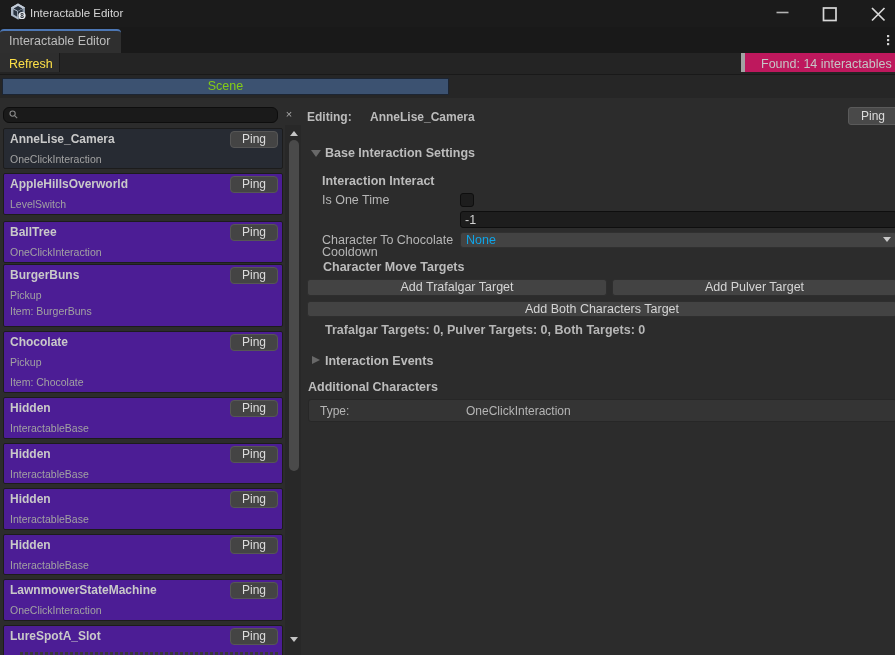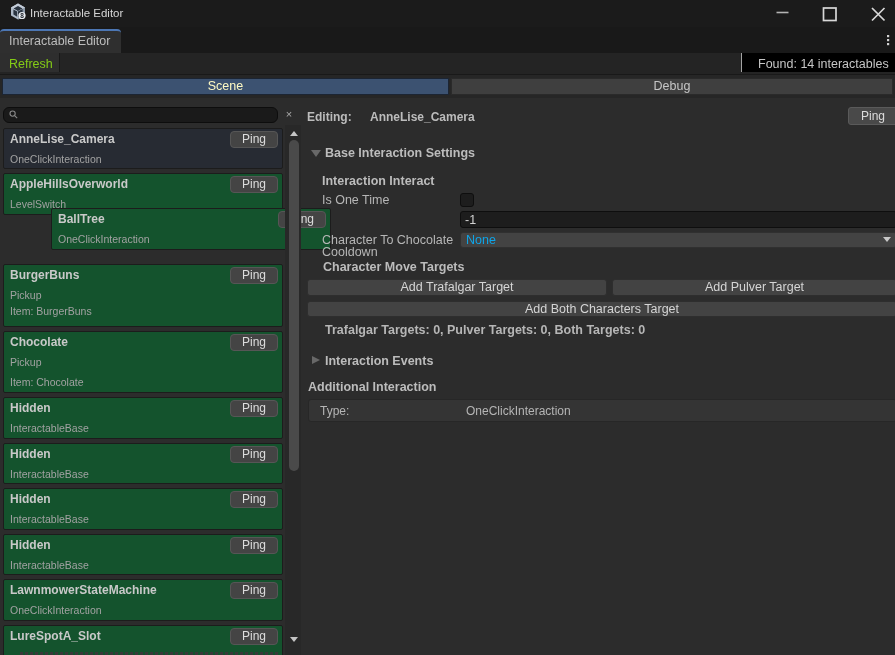--- a/index.html
+++ b/index.html
@@ -16,43 +16,43 @@
   #tabstrip { left:0; top:27px; width:895px; height:26px; background:#191919; }
   #doctab { left:0; top:29px; width:121px; height:24px; background:#2f2f2f;
     border-top:2px solid #4c76b3; border-radius:4px 4px 0 0; }
   #doctab span { position:absolute; left:9px; top:3px; font-size:12.5px; color:#bdbdbd; }
 
   
   #toolbar { left:0; top:53px; width:895px; height:22px; background:#242424;
     border-bottom:1px solid #191919; }
   #refreshbtn { left:0; top:53px; width:60px; height:19px; background:#2e2e2e;
     border-right:1px solid #191919; }
-  #refreshbtn span { position:absolute; left:9px; top:4px; font-size:12.5px; color:#84cc16; }
-  #foundarea { left:741px; top:53px; width:154px; height:19px; background:#000000;
-    border-left:1px solid #a3a3a3; }
+  #refreshbtn span { position:absolute; left:9px; top:4px; font-size:12.5px; color:#fde047; }
+  #foundarea { left:741px; top:53px; width:154px; height:19px; background:#be185d;
+    border-left:4px solid #a3a3a3; }
   #foundarea span { position:absolute; left:16px; top:4px; font-size:12.5px; color:#c6c6c6; white-space:nowrap; }
 
   
   #sdrow { left:0; top:75px; width:895px; height:23px; background:#262626; }
   #scenetab { left:2px; top:78px; width:447px; height:17px; background:#3c5271;
     border:1px solid #1c2533; }
   #scenetab span { position:absolute; left:0; right:0; top:0px; text-align:center;
-    font-size:12.5px; color:#fef9c3; }
+    font-size:12.5px; color:#84cc16; }
   #debugtab { left:451px; top:78px; width:442px; height:17px; background:#3f3f3f;
     border:1px solid #2a2a2a; }
   #debugtab span { position:absolute; left:0; right:0; top:0px; text-align:center;
     font-size:12.5px; color:#c6c6c6; }
 
   
   #searchbox { left:3px; top:107px; width:275px; height:16px; background:#1a1a1a;
     border:1px solid #0d0d0d; border-radius:6px; }
   #clearx { left:282px; top:106px; width:14px; height:16px; font-size:11px;
     color:#aaa; text-align:center; line-height:16px; }
 
-  .card { position:absolute; left:3px; width:280px; background:#14532d;
+  .card { position:absolute; left:3px; width:280px; background:#4c1d95;
     border:1px solid #1c1c1c; border-radius:2px; }
   .card.sel { background:#272b33; }
   .cname { position:absolute; left:6px; top:3px; font-size:12px; font-weight:bold; color:#c9c9c9; }
   .csub { position:absolute; left:6px; font-size:10.5px; color:#a2a2a2; }
   .ping { position:absolute; right:4px; top:2px; width:48px; height:17px;
     background:#444444; border:1px solid #565656; border-radius:4px;
     font-size:12px; color:#dcdcdc; text-align:center; line-height:15px; }
 
   
   #sbtrack { left:285px; top:125px; width:16px; height:530px; background:#282828; }
@@ -113,43 +113,40 @@
       <span>Refresh</span>
     </div>
   <div id="foundarea" class="abs">
       <span>Found: 14 interactables</span>
     </div>
 
   <div id="sdrow" class="abs"></div>
   <div id="scenetab" class="abs">
       <span>Scene</span>
     </div>
-  <div id="debugtab" class="abs">
-      <span>Debug</span>
-    </div>
 
   <div id="searchbox" class="abs"></div>
   <svg class="abs" style="left:9px; top:110px;" width="9" height="9" viewBox="0 0 9 9">
     <circle cx="3.6" cy="3.6" r="2.6" fill="none" stroke="#8a8a8a" stroke-width="1.1"></circle>
     <line x1="5.6" y1="5.6" x2="8.2" y2="8.2" stroke="#8a8a8a" stroke-width="1.1"></line>
   </svg>
   <div id="clearx" class="abs">×</div>
 
   <div id="cards">
   <div class="card sel" style="top:127.5px;height:41.5px;">
         <div class="cname">AnneLise_Camera</div>
         <div class="csub" style="top:24px;">OneClickInteraction</div>
         <div class="ping">Ping</div>
       </div>
   <div class="card" style="top:173.0px;height:41.5px;">
         <div class="cname">AppleHillsOverworld</div>
         <div class="csub" style="top:24px;">LevelSwitch</div>
         <div class="ping">Ping</div>
       </div>
-  <div class="card" style="top:208px;height:41.5px;margin-left:48px;">
+  <div class="card" style="top:221px;height:41.5px;">
         <div class="cname">BallTree</div>
         <div class="csub" style="top:24px;">OneClickInteraction</div>
         <div class="ping">Ping</div>
       </div>
   <div class="card" style="top:264.0px;height:62.5px;">
         <div class="cname">BurgerBuns</div>
         <div class="csub" style="top:24px;">Pickup</div>
         <div class="csub" style="top:40px;">Item: BurgerBuns</div>
         <div class="ping">Ping</div>
       </div>
@@ -218,18 +215,18 @@
 
   <span class="rp bold" style="left:323px; top:260px;">Character Move Targets</span>
   <div class="ubtn" style="left:307px; top:279px; width:300px; height:17px; line-height:15px;">Add Trafalgar Target</div>
   <div class="ubtn" style="left:612px; top:279px; width:285px; height:17px; line-height:15px;">Add Pulver Target</div>
   <div class="ubtn" style="left:307px; top:301px; width:590px; height:16px; line-height:14px;">Add Both Characters Target</div>
   <span class="rp" style="left:325px; top:323px;font-weight:bold;">Trafalgar Targets: 0, Pulver Targets: 0, Both Targets: 0</span>
 
   <div class="tri" style="left:312px; top:356px; border-top:4.5px solid transparent; border-bottom:4.5px solid transparent; border-left:8px solid #686868;"></div>
   <span class="rp bold" style="left:325px; top:354px;">Interaction Events</span>
 
-  <span class="rp bold" style="left:308px; top:380px;">Additional Interaction</span>
+  <span class="rp bold" style="left:308px; top:380px;">Additional Characters</span>
   <div id="typebox" class="abs"></div>
   <span class="rp" style="left:320px; top:404px; color:#b5b5b5; font-size:12px;">Type:</span>
   <span class="rp" style="left:466px; top:404px; color:#b5b5b5; font-size:12px;">OneClickInteraction</span>
 
 </div>
 
 </body></html>

